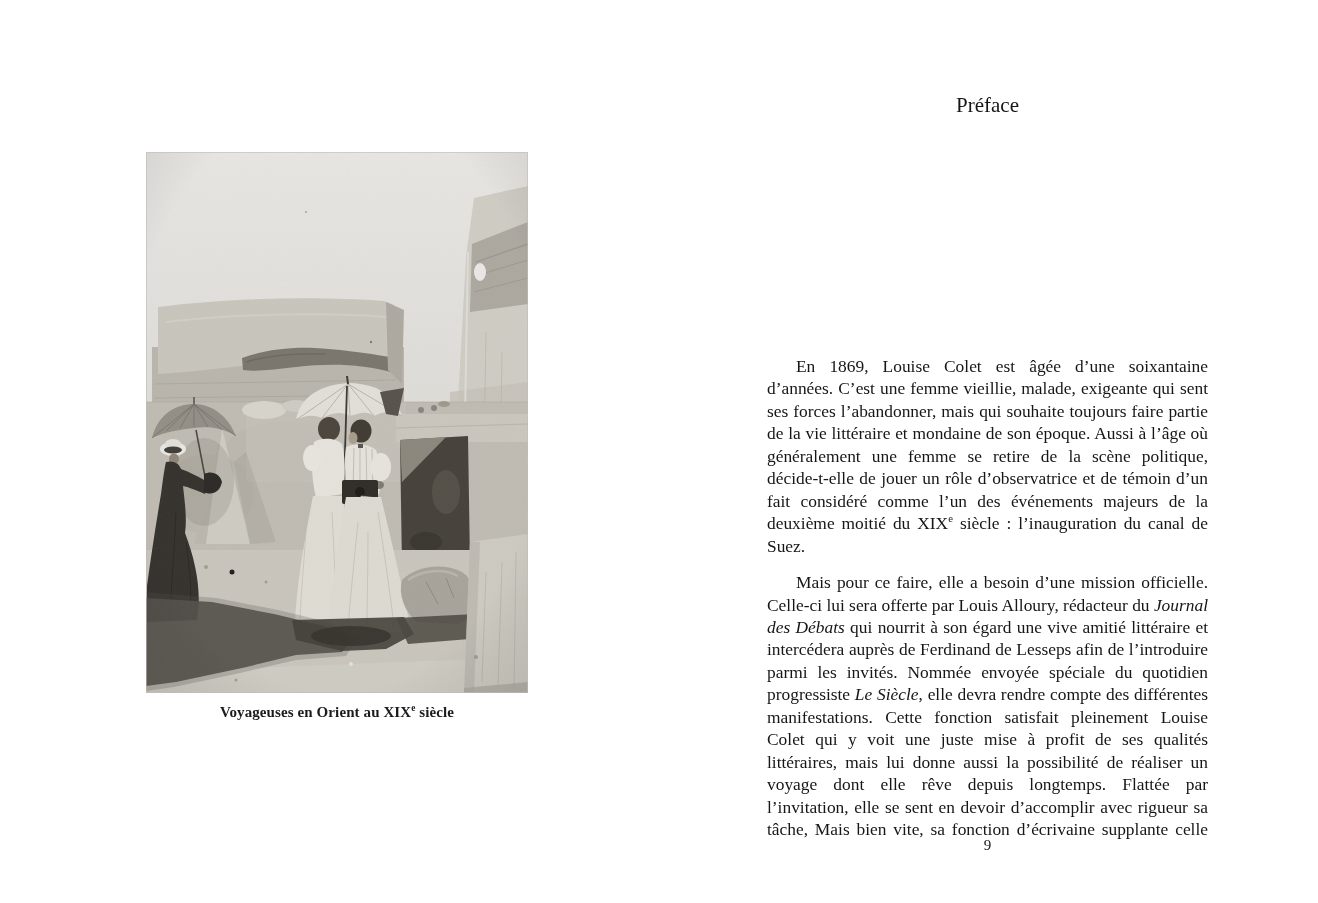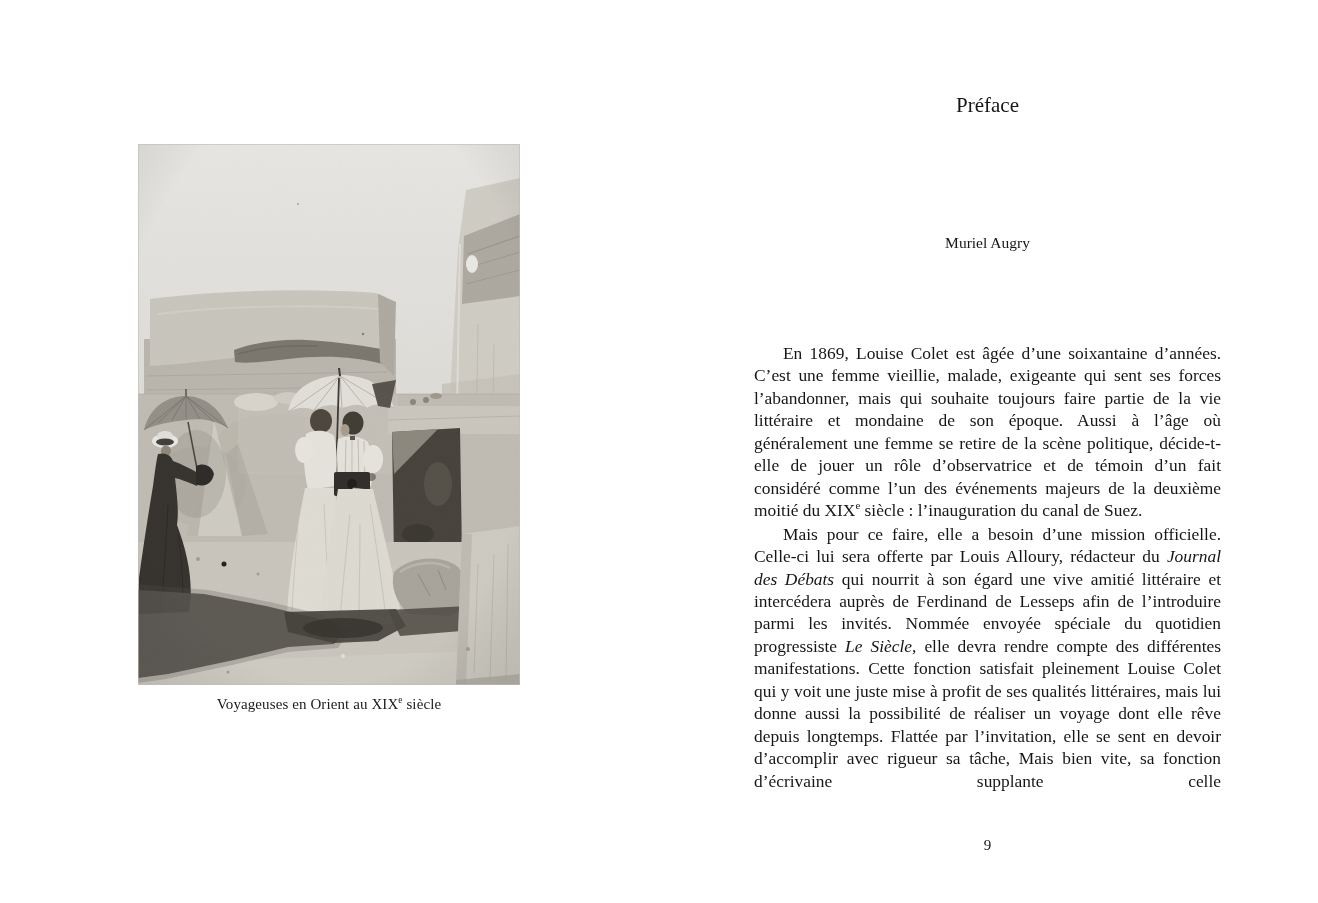--- a/index.html
+++ b/index.html
@@ -6,21 +6,21 @@
   body{
     width:1318px;height:903px;position:relative;background:#ffffff;
     font-family:"Liberation Serif", serif;color:#161616;
     -webkit-font-smoothing:antialiased;overflow:hidden;
   }
   .page{position:absolute;top:0;height:903px;}
   .page-left{left:0;width:659px;}
   .page-right{left:659px;width:659px;}
 
   
-  .photo-figure{position:absolute;left:138px;top:144px;width:394px;margin:0;}
+  .photo-figure{position:absolute;left:138px;top:144px;width:394px;margin:8px;font-weight:bold;}
   .photo-figure svg{display:block;width:382px;height:541px;}
   .caption{
     margin-top:11px;width:382px;text-align:center;
     font-size:15px;color:#1b1b1b;letter-spacing:0.1px;
   }
 
   
   .col{position:absolute;left:94px;width:469px;top:0;height:796px;}
   .chapter-title{
     position:absolute;top:93px;left:0;width:100%;margin:0;
@@ -32,21 +32,21 @@
   }
   .author{
     position:absolute;top:234px;left:0;width:100%;
     font-size:15.5px;text-align:center;
   }
   .body-text{
     position:absolute;top:341px;left:0;width:469px;
     font-size:17.4px;line-height:22.45px;text-align:justify;
     hyphens:none;
   }
-  .body-text p{margin:1px;text-indent:29px;}
+  .body-text p{margin:14px;text-indent:29px;}
   .para-fill{text-align-last:justify;}
   sup{font-size:0.62em;line-height:0;vertical-align:super;}
   i{font-style:italic;}
   .page-number{
     position:absolute;top:837px;left:0;width:100%;
     font-size:15px;text-align:center;
   }
 </style>
 </head>
 <body>
@@ -187,21 +187,20 @@
         <rect x="0" y="0" width="382" height="541" fill="url(#vig)"></rect>
         <rect x="0.5" y="0.5" width="381" height="540" fill="none" stroke="#bfbdb8" stroke-width="1" opacity="0.6"></rect>
       </svg>
       <figcaption class="caption"><span>Voyageuses en Orient au XIX</span><sup>e</sup><span> siècle</span></figcaption>
     </figure>
   </div>
 
   <div class="page page-right">
     <div class="col">
       <h1 class="chapter-title">Préface</h1>
-      <div class="author">Muriel Augry</div>
       <div class="body-text">
         <p class="para"><span>En 1869, Louise Colet est âgée d’une soixantaine d’années. C’est une femme vieillie, malade, exigeante qui sent ses forces l’abandonner, mais qui souhaite toujours faire partie de la vie littéraire et mondaine de son époque. Aussi à l’âge où généralement une femme se retire de la scène politique, décide-t-elle de jouer un rôle d’observatrice et de témoin d’un fait considéré comme l’un des événements majeurs de la deuxième moitié du XIX</span><sup>e</sup><span> siècle : l’inauguration du canal de Suez.</span></p>
         <p class="para para-fill"><span>Mais pour ce faire, elle a besoin d’une mission officielle. Celle-ci lui sera offerte par Louis Alloury, rédacteur du </span><i>Journal des Débats</i><span> qui nourrit à son égard une vive amitié littéraire et intercédera auprès de Ferdinand de Lesseps afin de l’introduire parmi les invités. Nommée envoyée spéciale du quotidien progressiste </span><i>Le Siècle</i><span>, elle devra rendre compte des différentes manifestations. Cette fonction satisfait pleinement Louise Colet qui y voit une juste mise à profit de ses qualités littéraires, mais lui donne aussi la possibilité de réaliser un voyage dont elle rêve depuis longtemps. Flattée par l’invitation, elle se sent en devoir d’accomplir avec rigueur sa tâche, Mais bien vite, sa fonction d’écrivaine supplante celle</span></p>
       </div>
       <div class="page-number">9</div>
     </div>
   </div>
 
 </div>
 

